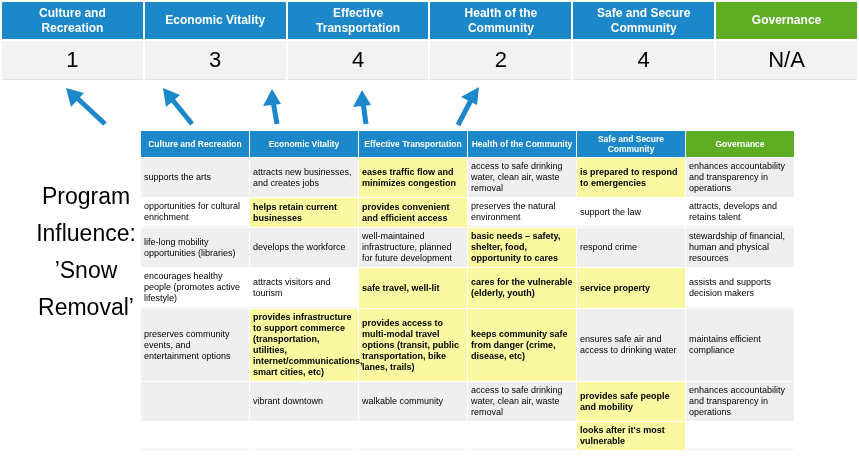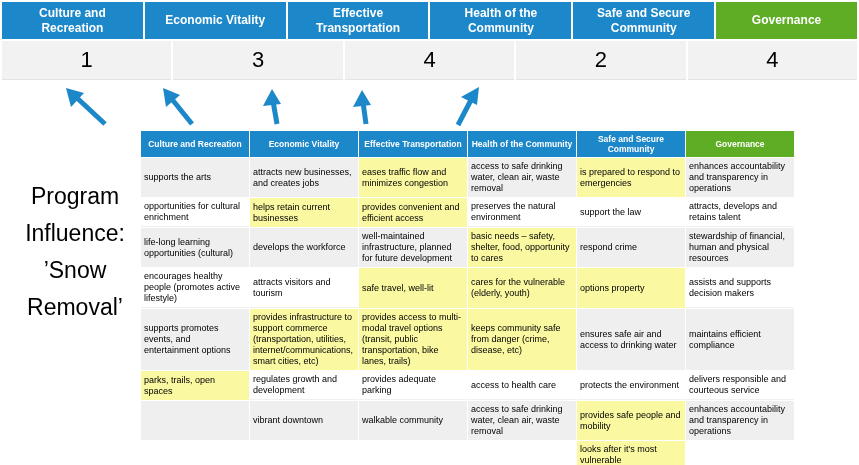--- a/index.html
+++ b/index.html
@@ -22,52 +22,53 @@
   .sum-h.green{background:var(--green);}
   .sum-s{flex:1 1 0;background:var(--scorebg);color:#000;font-size:22px;height:39px;
     display:flex;align-items:center;justify-content:center;border-bottom:1px solid #e3e3e3;}
 
   
   .arrows{position:absolute;left:0;top:80px;width:859px;height:50px;}
   .arrows line{stroke:var(--blue);stroke-width:5;}
   .arrows polygon{fill:var(--blue);}
 
   
-  .program-label{position:absolute;left:4px;top:178px;width:142px;text-align:center;
+  .program-label{position:absolute;left:15px;top:178px;width:142px;text-align:center;
     font-size:23px;line-height:37px;color:#000;}
 
   
   .matrix{position:absolute;left:140px;top:130px;width:655px;border-collapse:separate;border-spacing:1px;
     table-layout:fixed;background:#fff;}
   .matrix th{background:var(--blue);color:#fff;font-weight:bold;font-size:8.5px;line-height:10px;
     height:26px;text-align:center;vertical-align:middle;padding:1px 2px;}
   .matrix th.green{background:var(--green);}
   .matrix td{font-size:9px;line-height:11px;color:#000;padding:3px 3px;vertical-align:middle;}
   .matrix td.gray{background:var(--gray);}
   .matrix td.white{background:#ffffff;border-bottom:1px solid #f0f0f0;}
-  .matrix td.hl{background:var(--yellow);}
+  .matrix td.hl{background:var(--yellow);font-weight:bold;}
 </style>
 </head>
 <body>
 
 <div class="summary">
   <div class="sum-row">
       <div class="sum-h">Culture and Recreation</div>
       <div class="sum-h">Economic Vitality</div>
       <div class="sum-h">Effective Transportation</div>
       <div class="sum-h">Health of the Community</div>
       <div class="sum-h">Safe and Secure Community</div>
       <div class="sum-h green">Governance</div>
     </div>
   <div class="sum-row">
       <div class="sum-s">1</div>
       <div class="sum-s">3</div>
       <div class="sum-s">4</div>
       <div class="sum-s">2</div>
       <div class="sum-s">4</div>
+      <div class="sum-s">N/A</div>
     </div>
 </div>
 
 <svg class="arrows" viewBox="0 0 859 50">
   <g>
     <line x1="105" y1="44" x2="76" y2="17"></line>
     <polygon points="66,8 84,13 71,27"></polygon>
   </g>
   <g>
     <line x1="192" y1="44" x2="171" y2="18"></line>
@@ -111,50 +112,42 @@
       </tr>
       <tr>
         <td class="white">opportunities for cultural enrichment</td>
         <td class="hl">helps retain current businesses</td>
         <td class="hl">provides convenient and efficient access</td>
         <td class="white">preserves the natural environment</td>
         <td class="white">support the law</td>
         <td class="white">attracts, develops and retains talent</td>
       </tr>
       <tr>
-        <td class="gray">life-long learning opportunities (cultural)</td>
+        <td class="gray">life-long mobility opportunities (libraries)</td>
         <td class="gray">develops the workforce</td>
         <td class="gray">well-maintained infrastructure, planned for future development</td>
         <td class="hl">basic needs – safety, shelter, food, opportunity to cares</td>
         <td class="gray">respond crime</td>
         <td class="gray">stewardship of financial, human and physical resources</td>
       </tr>
       <tr>
         <td class="white">encourages healthy people (promotes active lifestyle)</td>
         <td class="white">attracts visitors and tourism</td>
         <td class="hl">safe travel, well-lit</td>
         <td class="hl">cares for the vulnerable (elderly, youth)</td>
-        <td class="hl">options property</td>
+        <td class="hl">service property</td>
         <td class="white">assists and supports decision makers</td>
       </tr>
       <tr>
-        <td class="gray">supports promotes events, and entertainment options</td>
+        <td class="gray">preserves community events, and entertainment options</td>
         <td class="hl">provides infrastructure to support commerce (transportation, utilities, internet/communications, smart cities, etc)</td>
         <td class="hl">provides access to multi-modal travel options (transit, public transportation, bike lanes, trails)</td>
         <td class="hl">keeps community safe from danger (crime, disease, etc)</td>
         <td class="gray">ensures safe air and access to drinking water</td>
         <td class="gray">maintains efficient compliance</td>
-      </tr>
-      <tr>
-        <td class="hl">parks, trails, open spaces</td>
-        <td class="white">regulates growth and development</td>
-        <td class="white">provides adequate parking</td>
-        <td class="white">access to health care</td>
-        <td class="white">protects the environment</td>
-        <td class="white">delivers responsible and courteous service</td>
       </tr>
       <tr>
         <td class="gray"></td>
         <td class="gray">vibrant downtown</td>
         <td class="gray">walkable community</td>
         <td class="gray">access to safe drinking water, clean air, waste removal</td>
         <td class="hl">provides safe people and mobility</td>
         <td class="gray">enhances accountability and transparency in operations</td>
       </tr>
       <tr>

